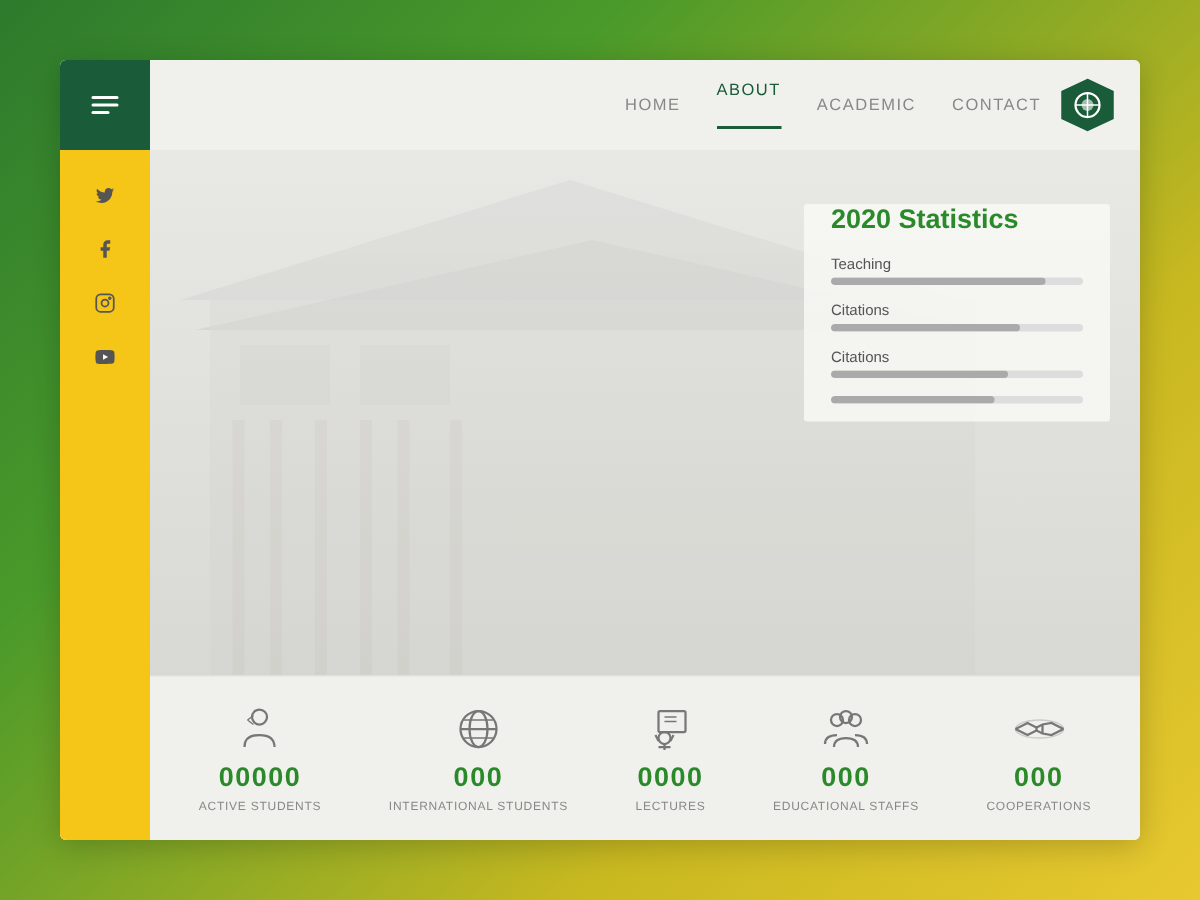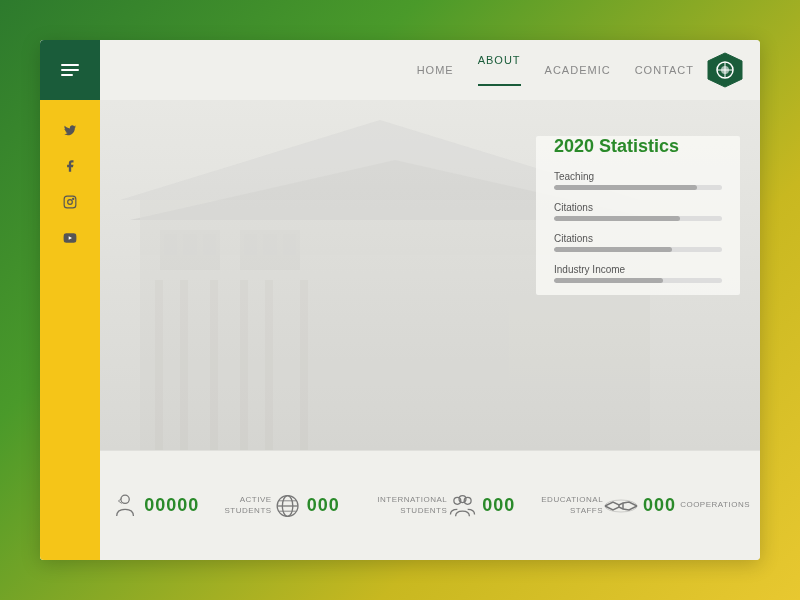--- a/index.html
+++ b/index.html
@@ -231,21 +231,21 @@
       align-items: center;
       justify-content: space-around;
       padding: 0 10px;
       border-top: 1px solid #e0e0dc;
       position: relative;
       z-index: 10;
     }
 
     .stat-item {
       display: flex;
-      flex-direction: row;
+      flex-direction: column;
       align-items: center;
       gap: 4px;
     }
 
     .stat-number {
       font-size: 18px;
       font-weight: 700;
       color: #2a8a2a;
       letter-spacing: 1px;
     }
@@ -371,21 +371,20 @@
         </div>
 
         <div class="stat-row">
           <div class="stat-label">Citations</div>
           <div class="stat-bar-bg">
             <div class="stat-bar-fill" style="width:70%;"></div>
           </div>
         </div>
 
         <div class="stat-row">
-          <div class="stat-label">Industry Income</div>
           <div class="stat-bar-bg">
             <div class="stat-bar-fill" style="width:65%;"></div>
           </div>
         </div>
 
       </div>
     </div>
 
     <div class="bottom-stats">
 
@@ -407,20 +406,34 @@
           <line x1="6" y1="18" x2="30" y2="18" stroke="#777" stroke-width="1.5"></line>
           <line x1="8" y1="12" x2="28" y2="12" stroke="#777" stroke-width="1"></line>
           <line x1="8" y1="24" x2="28" y2="24" stroke="#777" stroke-width="1"></line>
         </svg>
         <div class="stat-number">000</div>
         <div class="stat-name">INTERNATIONAL
 STUDENTS</div>
       </div>
 
 
+      <div class="stat-item">
+        <svg class="icon-svg" viewBox="0 0 36 36">
+          <rect x="10" y="6" width="18" height="14" rx="1" stroke="#777" stroke-width="1.5" fill="none"></rect>
+          <line x1="14" y1="10" x2="22" y2="10" stroke="#777" stroke-width="1"></line>
+          <line x1="14" y1="13" x2="22" y2="13" stroke="#777" stroke-width="1"></line>
+          <circle cx="14" cy="24" r="4" stroke="#777" stroke-width="1.5" fill="none"></circle>
+          <path d="M14 28 L14 32" stroke="#777" stroke-width="1.5"></path>
+          <path d="M10 30 L18 30" stroke="#777" stroke-width="1.5"></path>
+          <path d="M10 26 L8 22" stroke="#777" stroke-width="1.5"></path>
+          <path d="M18 26 L20 22" stroke="#777" stroke-width="1.5"></path>
+        </svg>
+        <div class="stat-number">0000</div>
+        <div class="stat-name">LECTURES</div>
+      </div>
 
       <div class="stat-item">
         <svg class="icon-svg" viewBox="0 0 36 36">
           <circle cx="12" cy="12" r="4" stroke="#777" stroke-width="1.5" fill="none"></circle>
           <circle cx="24" cy="12" r="4" stroke="#777" stroke-width="1.5" fill="none"></circle>
           <circle cx="18" cy="10" r="4" stroke="#777" stroke-width="1.5" fill="none"></circle>
           <path d="M4 28 Q4 22 12 22" stroke="#777" stroke-width="1.5" fill="none"></path>
           <path d="M32 28 Q32 22 24 22" stroke="#777" stroke-width="1.5" fill="none"></path>
           <path d="M10 30 Q10 24 18 24 Q26 24 26 30" stroke="#777" stroke-width="1.5" fill="none"></path>
         </svg>

